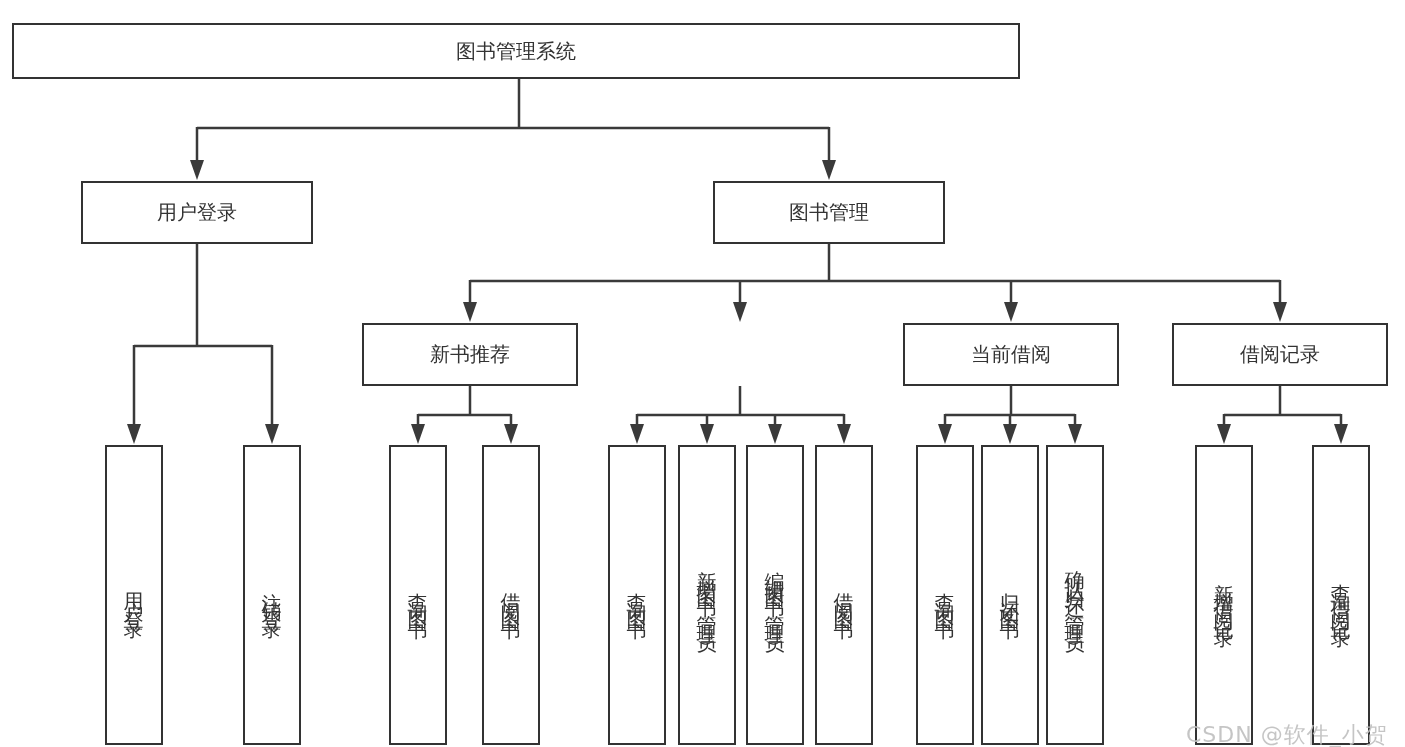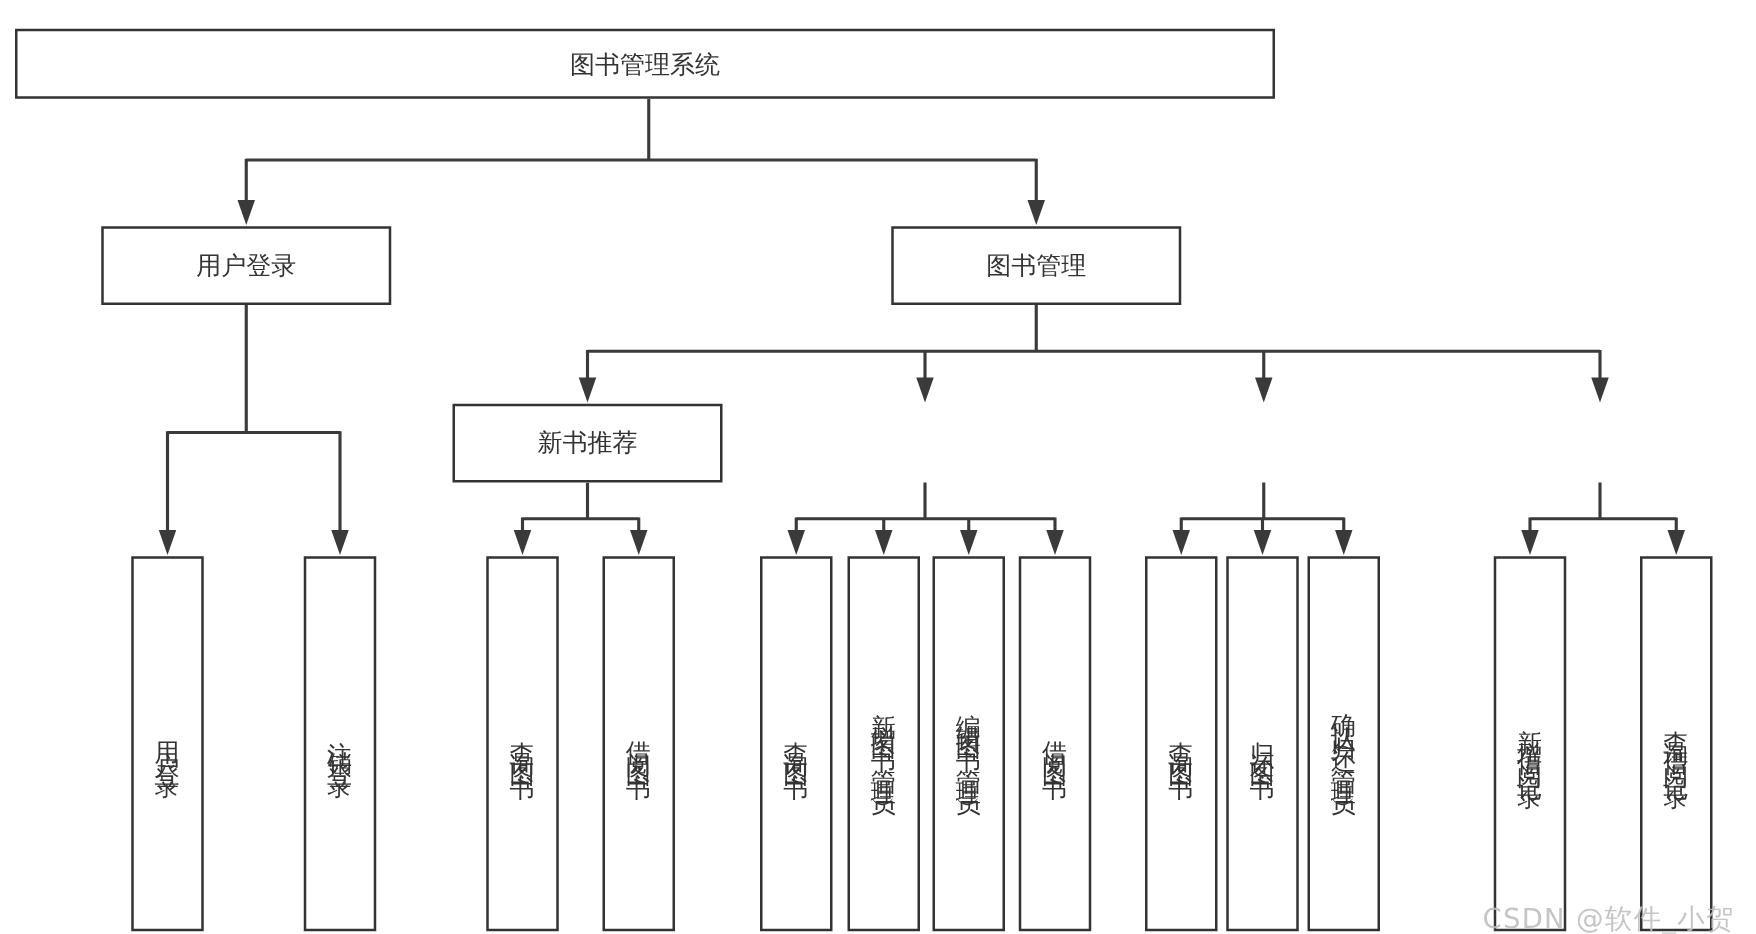--- a/index.html
+++ b/index.html
@@ -121,20 +121,22 @@
       <polygon points="1334,414 1348,414 1341,434"></polygon>
     </g>
   </svg>
 
   <div class="box root-box">图书管理系统</div>
 
   <div class="box l2-box" id="n-user-login">用户登录</div>
   <div class="box l3-box" id="n-new-book">新书推荐</div>
 
   <div class="box l2-box" id="n-book-mgmt">图书管理</div>
+  <div class="box l3-box" id="n-current-borrow">当前借阅</div>
+  <div class="box l3-box" id="n-borrow-records">借阅记录</div>
 
   <div class="box leaf-box v-box" id="leaf-login">用户登录</div>
   <div class="box leaf-box v-box" id="leaf-logout">注销登录</div>
 
   <div class="box leaf-box v-box" id="leaf-nb-query">查询图书</div>
   <div class="box leaf-box v-box" id="leaf-nb-borrow">借阅图书</div>
 
   <div class="box leaf-box v-box" id="leaf-bb-query">查询图书</div>
   <div class="box leaf-box v-box" id="leaf-bb-add">新增图书（管理员）</div>
   <div class="box leaf-box v-box" id="leaf-bb-edit">编辑图书（管理员）</div>

